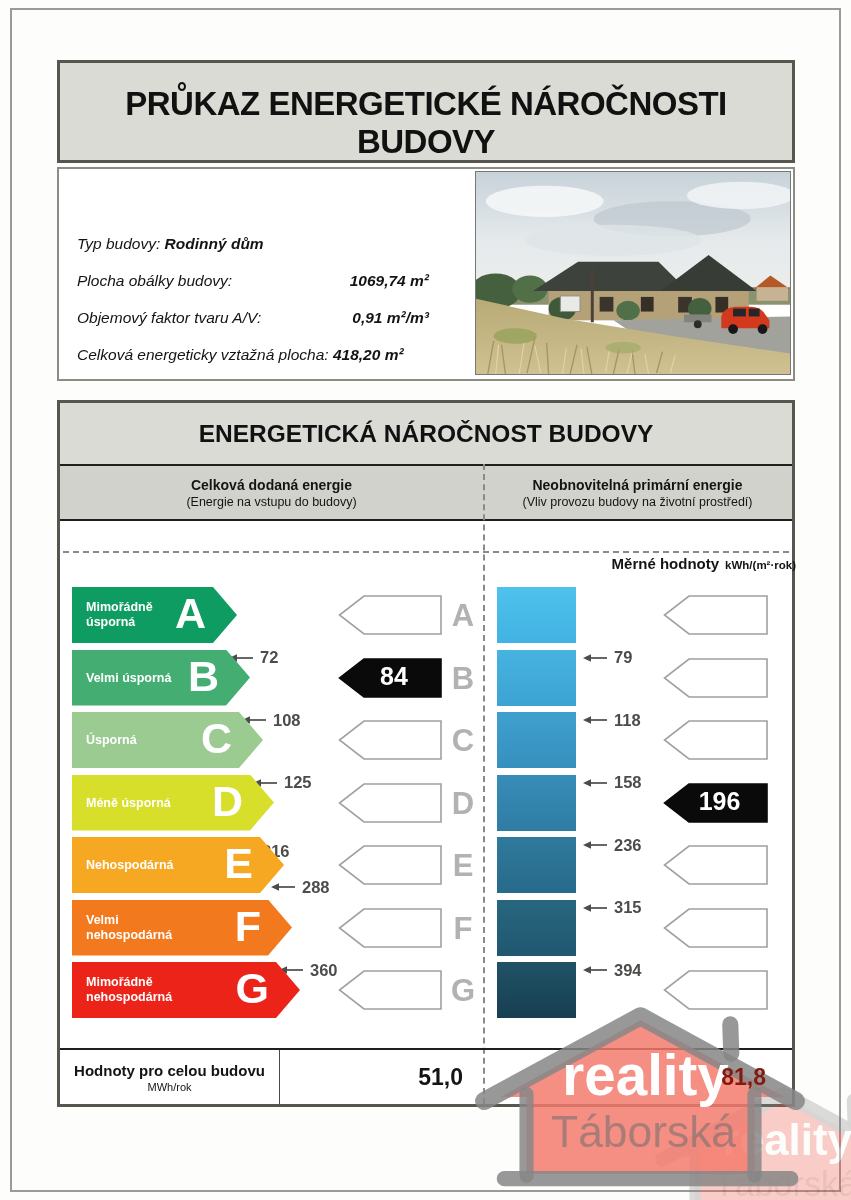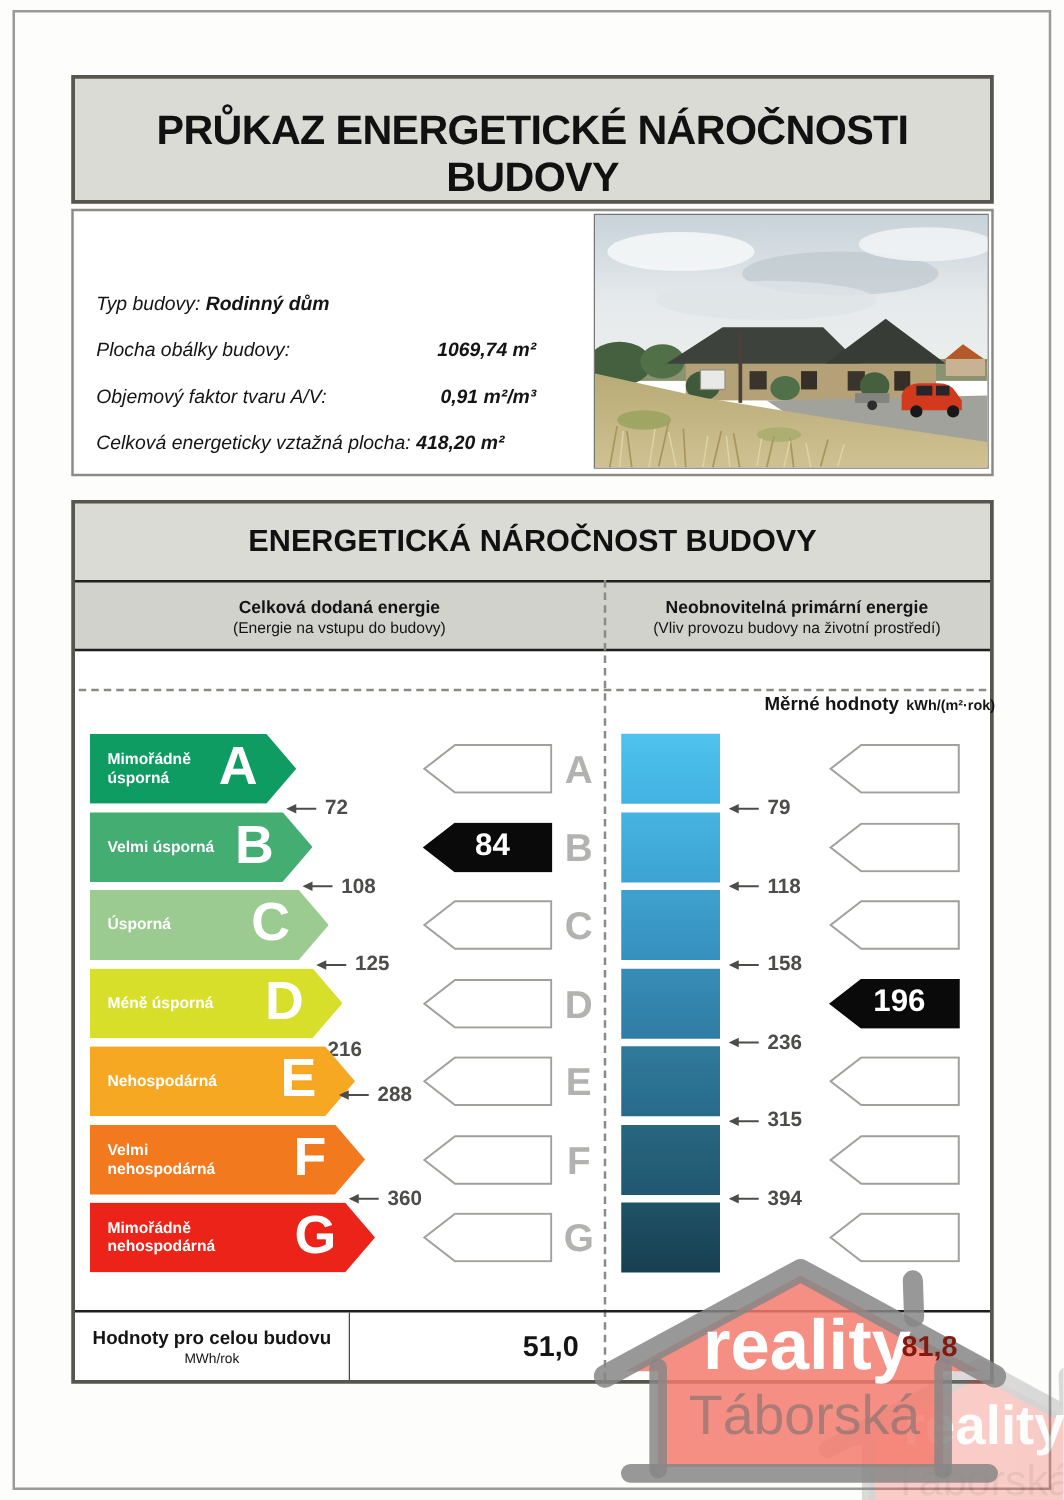--- a/index.html
+++ b/index.html
@@ -48,21 +48,21 @@
   .dash-v { position:absolute; left:423px; top:61px; bottom:0; width:0; border-left:2px dashed #8a8a86; }
 
   
   .band { position:absolute; clip-path:polygon(0 0, calc(100% - 24px) 0, 100% 50%, calc(100% - 24px) 100%, 0 100%); }
   .band .lbl { position:absolute; left:14px; top:50%; transform:translateY(-50%); width:100px;
                color:#fff; font-size:12.5px; font-weight:700; line-height:15px; }
   .band .ltr { position:absolute; right:31px; top:50%; transform:translateY(-53%);
                color:#fff; font-size:43px; font-weight:700; }
   .mid-letter { position:absolute; width:34px; text-align:center; color:#b2b2b0; font-size:31px; font-weight:700; }
   .arrow-val { position:absolute; color:#fff; font-size:25px; font-weight:700; text-align:center; padding-left:8px; }
-  .scale-item { position:absolute; display:flex; align-items:center; gap:6px; height:18px; }
+  .scale-item { position:absolute; display:flex; align-items:center; gap:6px; height:18px;margin-top:11px; }
   .scale-item .num { font-size:16.5px; font-weight:700; color:#4c4c4a; }
   .blue-box { position:absolute; }
 
   
   .totals { position:absolute; left:0; top:645px; width:732px; height:56px;
             border-top:2px solid #1f1f1f; display:flex; }
   .tot-c1 { width:220px; border-right:1px solid #4a4a46; display:flex; flex-direction:column;
             align-items:center; justify-content:center; }
   .tot-c1 .t { font-size:15px; font-weight:700; }
   .tot-c1 .u { font-size:11px; margin-top:2px; }

